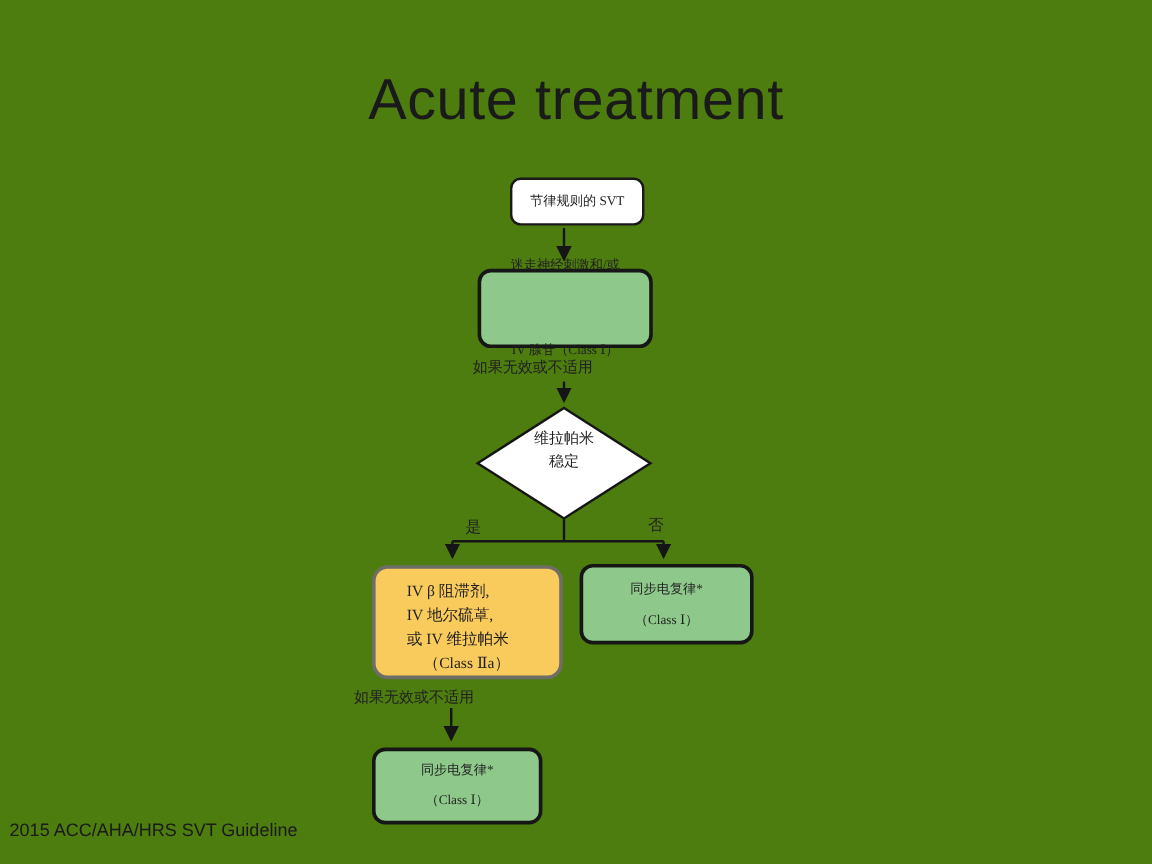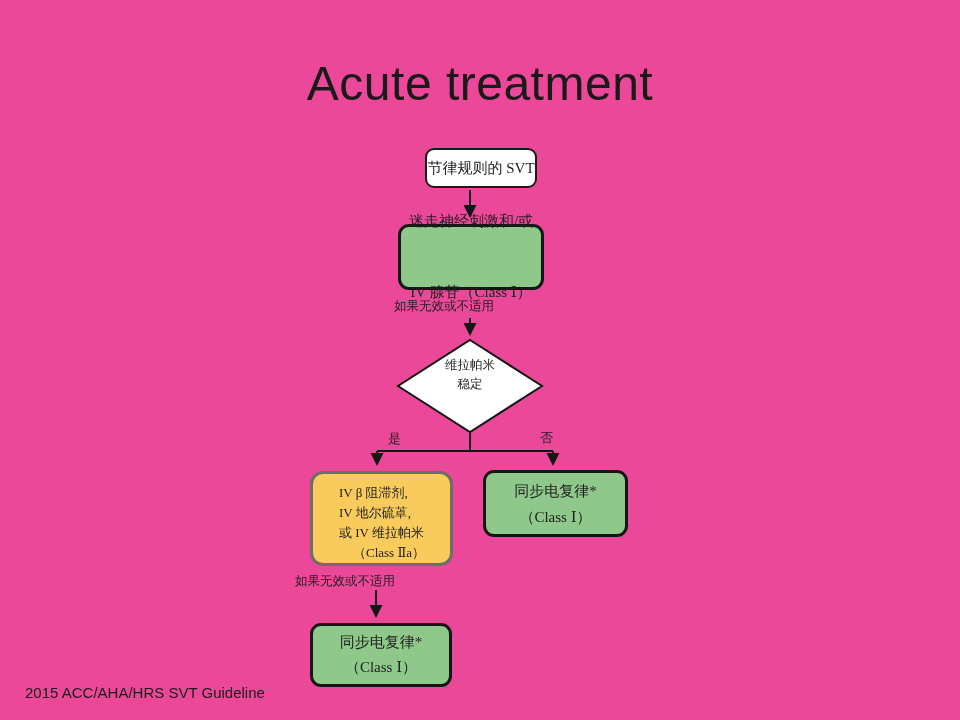--- a/index.html
+++ b/index.html
@@ -1,66 +1,66 @@
 <!DOCTYPE html>
 <html><head>
 <meta charset="utf-8">
 <style>
   html,body{margin:0;padding:0;background:#ffffff;}
   .stage{
-    position:relative;width:960px;height:720px;background:#ec4899;
+    position:relative;width:960px;height:720px;background:#4d7c0f;
     overflow:hidden;font-family:"Liberation Serif","DejaVu Serif",serif;
     color:#1f1f1f;
     text-decoration:underline;
   }
   .title{
     position:absolute;left:0;top:56px;width:960px;text-align:center;
     font-family:"Liberation Sans","DejaVu Sans",sans-serif;
     font-size:48px;font-weight:400;color:#1a1a1a;letter-spacing:0.5px;
   }
   svg.connectors{position:absolute;left:0;top:0;width:960px;height:720px;z-index:0;}
   svg.connectors line, svg.connectors polyline{stroke:#151515;stroke-width:2;fill:none;}
   svg.connectors polygon{fill:#ffffff;stroke:#151515;stroke-width:2;}
   .node{
     position:absolute;box-sizing:border-box;z-index:1;
     display:flex;flex-direction:column;align-items:center;justify-content:center;
-    font-size:15px;line-height:27px;
+    font-size:11px;line-height:27px;
   }
   .node.start{
     left:425px;top:148px;width:112px;height:40px;
     background:#ffffff;border:2px solid #1a1a1a;border-radius:9px;
   }
   .node.green{
     background:#8EC88A;border:3px solid #161616;border-radius:11px;
   }
   .node.vagal{left:398px;top:224px;width:146px;height:66px;gap:44px;}
   .node.cardio-right{left:483px;top:470px;width:145px;height:67px;line-height:26px;}
   .node.cardio-bottom{left:310px;top:623px;width:142px;height:64px;line-height:25px;}
   .node.yellow{
-    left:310px;top:471px;width:143px;height:95px;
+    left:310px;top:471px;width:159px;height:95px;
     background:#F9CB5C;border:3px solid #6e6e66;border-radius:13px;
     align-items:flex-start;justify-content:flex-start;
     padding:9px 0 0 26px;text-align:left;font-size:13px;line-height:20px;
   }
   .yellow .class-line{width:100px;text-align:center;padding-left:0;margin-top:0;}
   .diamond-text{
     position:absolute;left:398px;top:356px;width:144px;z-index:1;
     text-align:center;font-size:12.5px;line-height:19px;
   }
   .cond-label{
     position:absolute;z-index:1;width:160px;text-align:left;
     font-size:12.5px;color:#1f1f1f;
   }
   .cond1{left:394px;top:298px;}
   .cond2{left:295px;top:573px;}
   .branch-label{position:absolute;z-index:1;font-size:13px;color:#1f1f1f;}
   .yes{left:388px;top:430px;}
   .no{left:540px;top:429px;}
   .footer{
-    position:absolute;left:25px;top:684px;z-index:1;
+    position:absolute;left:8px;top:684px;z-index:1;
     font-family:"Liberation Sans","DejaVu Sans",sans-serif;
     font-size:15px;color:#1a1a1a;
   }
 </style>
 </head>
 <body>
 
 <div class="stage">
 
   <div class="title">Acute treatment</div>

